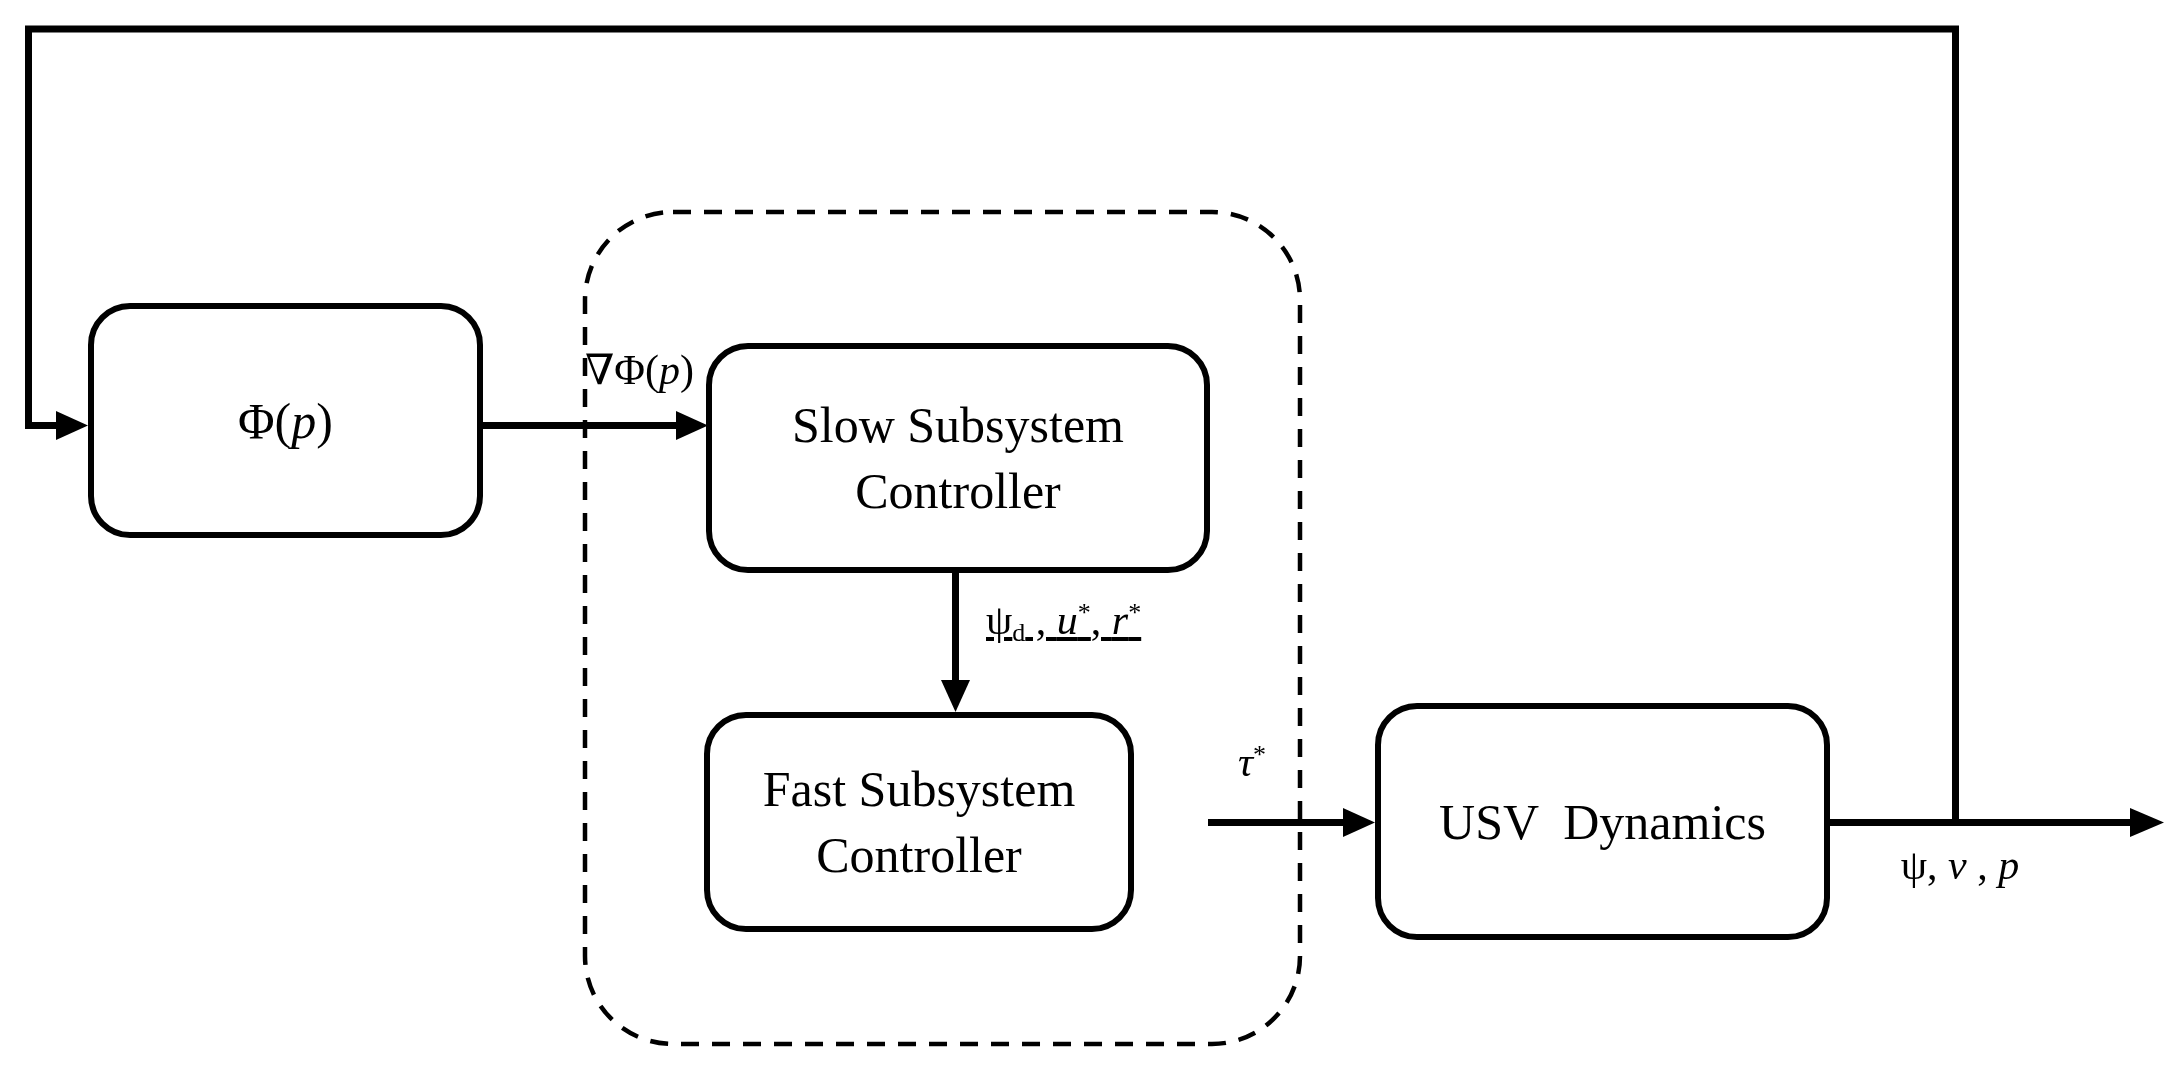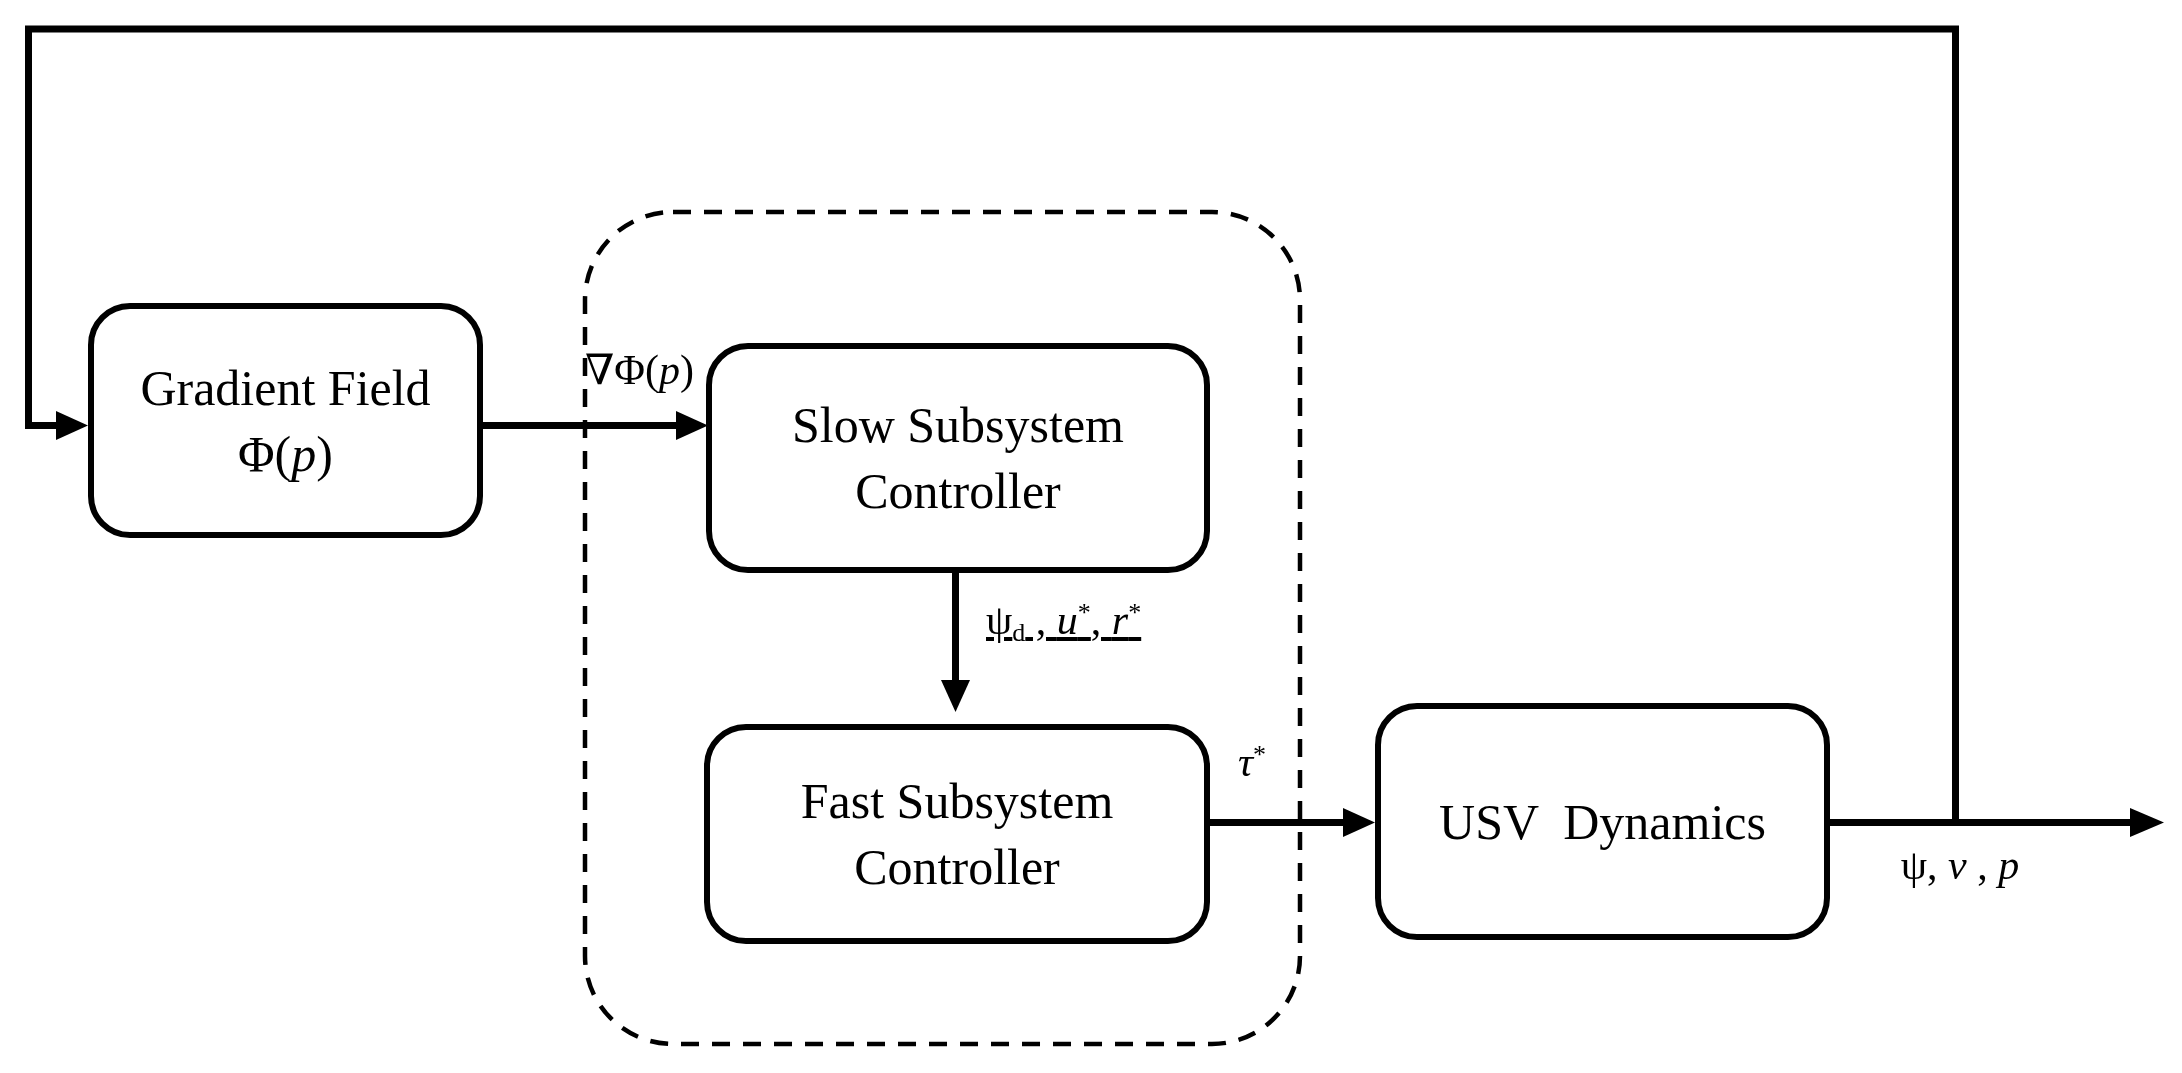--- a/index.html
+++ b/index.html
@@ -25,21 +25,21 @@
     align-items: center;
     justify-content: center;
     text-align: center;
     font-size: 50px;
     line-height: 1.32;
   }
   .box-line { white-space: pre; }
 
   #box-gradient { left: 88px;  top: 303px; width: 395px; height: 235px; }
   #box-slow     { left: 706px; top: 307px; width: 504px; height: 230px; margin-top: 36px; }
-  #box-fast     { left: 704px; top: 712px; width: 506px; height: 220px; margin-top: 12px; }
+  #box-fast     { left: 704px; top: 712px; width: 430px; height: 220px; }
   #box-usv      { left: 1375px; top: 703px; width: 455px; height: 237px; }
 
   .signal {
     position: absolute;
     font-size: 42px;
     line-height: 1.15;
     white-space: pre;
   }
   #sig-gradient { left: 498px;  top: 346px; width: 196px; text-align: right; }
   #sig-slowout  { left: 986px;  top: 596px; text-decoration: underline; }
@@ -75,21 +75,20 @@
     <polygon points="955.5,712 941,680 970,680" fill="#000"></polygon>
 
     <path d="M 1208 822.5 L 1345 822.5" fill="none" stroke="#000" stroke-width="7"></path>
     <polygon points="1375,822.5 1343,808 1343,837" fill="#000"></polygon>
 
     <path d="M 1828 822.5 L 2132 822.5" fill="none" stroke="#000" stroke-width="7"></path>
     <polygon points="2164,822.5 2130,808 2130,837" fill="#000"></polygon>
   </svg>
 
   <div class="box" id="box-gradient">
-    <div class="box-line">Gradient Field</div>
     <div class="box-line"><span>Φ(</span><span class="var">p</span><span>)</span></div>
   </div>
 
   <div class="box" id="box-slow">
     <div class="box-line">Slow Subsystem</div>
     <div class="box-line">Controller</div>
   </div>
 
   <div class="box" id="box-fast">
     <div class="box-line">Fast Subsystem</div>

